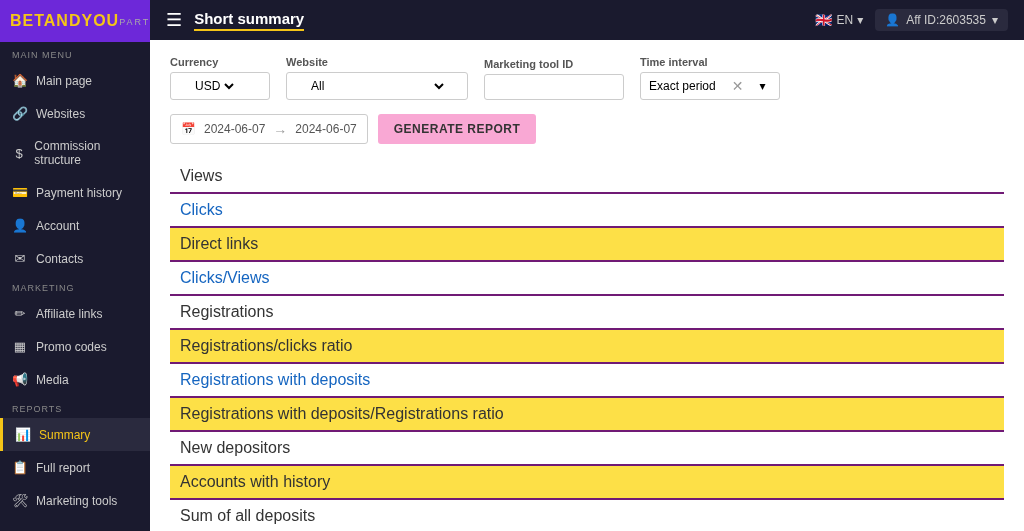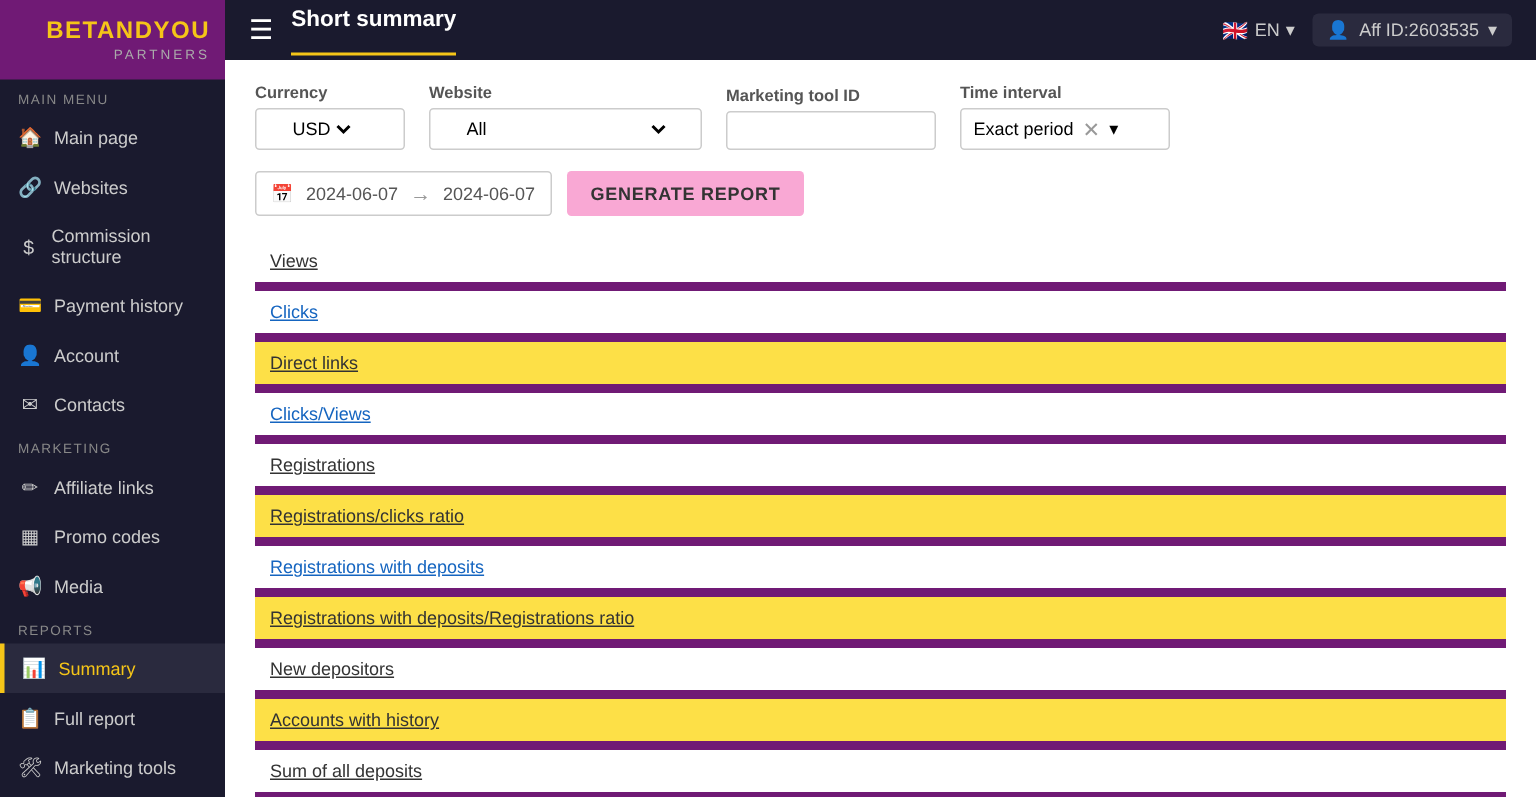--- a/index.html
+++ b/index.html
@@ -11,24 +11,24 @@
       min-width: 150px;
       background: #1a1a2e;
       color: #ccc;
       display: flex;
       flex-direction: column;
       height: 531px;
       overflow-y: auto;
     }
     .sidebar-logo {
       padding: 12px 10px;
-      background: #701a75;
-      display: flex;
-      flex-direction: column;
-      align-items: flex-end;
+      background: #6d28d9;
+      display: flex;
+      flex-direction: row;
+      align-items: center;
     }
     .logo-text {
       font-size: 16px;
       font-weight: bold;
       color: #f5c518;
       letter-spacing: 1px;
     }
     .logo-sub {
       font-size: 9px;
       color: #aaa;
@@ -72,21 +72,21 @@
       background: #1a1a2e;
       color: #fff;
       display: flex;
       align-items: center;
       padding: 0 16px;
       height: 40px;
       gap: 12px;
       flex-shrink: 0;
     }
     .hamburger { font-size: 18px; cursor: pointer; color: #fff; }
-    .topbar-title { font-size: 15px; font-weight: bold; color: #fff; border-bottom: 2px solid #f5c518; padding-bottom: 14px; }
+    .topbar-title { font-size: 15px; font-weight: bold; color: #fff; border-bottom: 2px solid #f5c518; padding-bottom: 2px; }
     .topbar-spacer { flex: 1; }
     .topbar-lang {
       display: flex; align-items: center; gap: 4px;
       font-size: 12px; color: #ccc; cursor: pointer;
     }
     .topbar-user {
       display: flex; align-items: center; gap: 6px;
       font-size: 12px; color: #ccc; cursor: pointer;
       background: #2a2a3e; padding: 4px 10px; border-radius: 4px;
     }
@@ -144,21 +144,21 @@
       font-size: 12px;
       width: 140px;
     }
     .time-interval-box {
       border: 1px solid #ccc;
       border-radius: 3px;
       padding: 5px 8px;
       font-size: 12px;
       display: flex;
       align-items: center;
-      gap: 6px;
+      gap: 16px;
       min-width: 140px;
       background: #fff;
     }
     .clear-btn { color: #999; cursor: pointer; font-size: 14px; }
 
     
     .date-row {
       display: flex;
       align-items: center;
       gap: 10px;
@@ -184,24 +184,23 @@
       font-size: 12px;
       font-weight: bold;
       cursor: pointer;
       letter-spacing: 0.5px;
     }
 
     
     .report-list { display: flex; flex-direction: column; gap: 0; }
     .report-row {
       padding: 7px 10px;
-      font-size: 12px;
+      font-size: 16px;
       color: #333;
-      border-bottom: 6px solid #701a75;
-      text-decoration: underline;
+      border-bottom: 2px solid #701a75;
     }
     .report-row.highlighted { background: #fde047; }
     .report-row.link-style { color: #1565c0; cursor: pointer; }
     .report-row.bold-row { font-weight: bold; color: #555; }
   </style>
 </head>
 <body>
 
 <nav class="sidebar">
   <div class="sidebar-logo">

